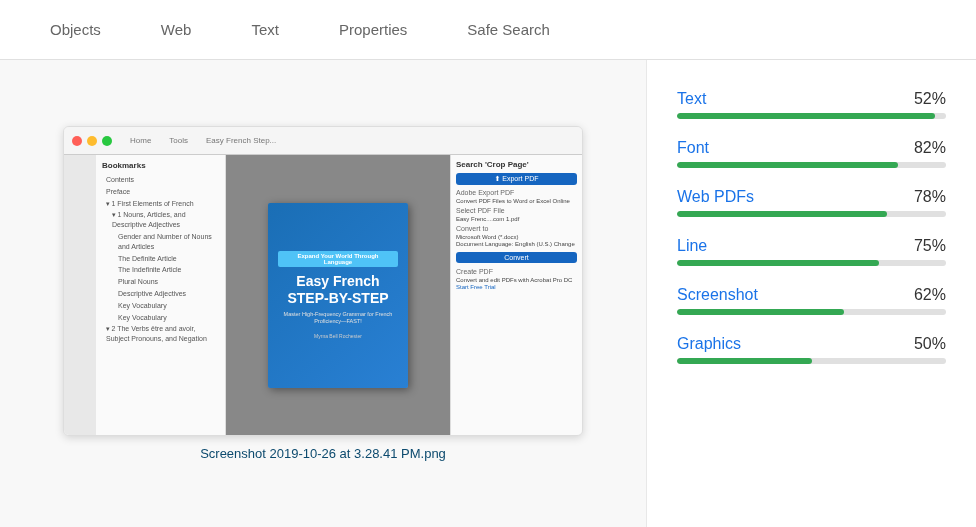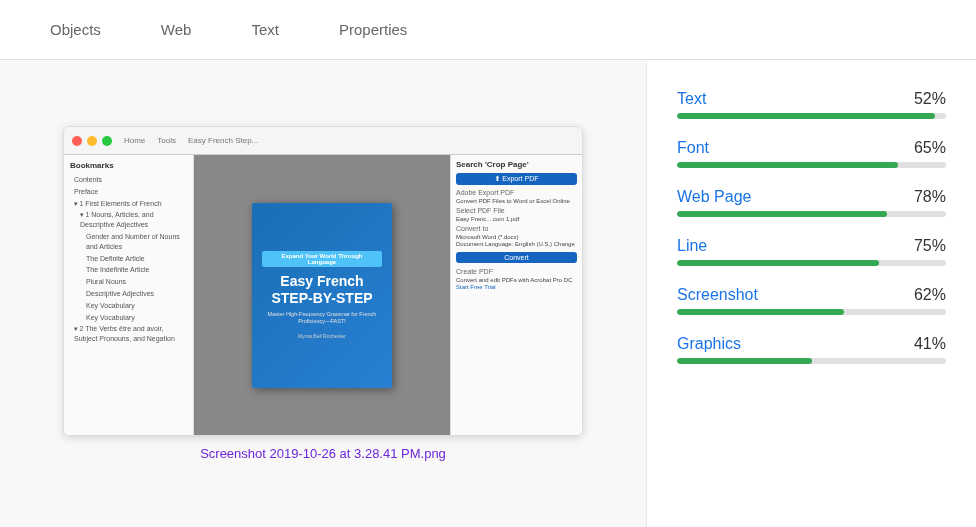--- a/index.html
+++ b/index.html
@@ -76,41 +76,42 @@
       overflow: hidden;
     }
 
     .pdf-toolbar {
       background: #f5f5f5;
       border-bottom: 1px solid #ccc;
       height: 28px;
       display: flex;
       align-items: center;
       padding: 0 8px;
-      gap: 6px;
+      gap: 12px;
     }
 
     .traffic-lights {
       display: flex;
       gap: 5px;
     }
     .tl { width: 10px; height: 10px; border-radius: 50%; }
     .tl.red { background: #ff5f57; }
     .tl.yellow { background: #febc2e; }
     .tl.green { background: #28c840; }
 
     .toolbar-text {
       font-size: 8px;
       color: #777;
       margin-left: 6px;
     }
 
     .pdf-body {
       display: flex;
       height: calc(100% - 28px);
+      margin-left: 32px;
     }
 
     .pdf-sidebar {
       width: 130px;
       background: #fafafa;
       border-right: 1px solid #ddd;
       padding: 6px;
       font-size: 7px;
       color: #444;
       overflow: hidden;
@@ -233,21 +234,21 @@
 
     .convert-item {
       font-size: 6px;
       color: #444;
       margin-bottom: 1px;
     }
 
     .screenshot-label {
       margin-top: 10px;
       font-size: 13px;
-      color: #6d28d9;
+      color: #0c4a6e;
       text-align: center;
     }
 
     
     .right-panel {
       width: 330px;
       background: #fff;
       border-left: 1px solid #e8e8e8;
       padding: 30px 30px 20px 30px;
       display: flex;
@@ -294,20 +295,21 @@
     }
   </style>
 </head>
 <body>
 
 <nav class="top-nav">
 <div class="nav-tab">Objects</div>
     <div class="nav-tab">Web</div>
     <div class="nav-tab">Text</div>
     <div class="nav-tab">Properties</div>
+    <div class="nav-tab">Safe Search</div>
   </nav>
 
 <div class="main-content">
 
   <div class="left-panel">
     <div class="screenshot-container">
       <div class="pdf-viewer">
 
         <div class="pdf-toolbar">
           <div class="traffic-lights">
@@ -376,29 +378,29 @@
           <span class="result-label">Text</span>
           <span class="result-pct">52%</span>
         </div>
         <div class="progress-track">
           <div class="progress-bar" style="width: 96%;"></div>
         </div>
       </div>
       <div class="result-item">
         <div class="result-header">
           <span class="result-label">Font</span>
-          <span class="result-pct">65%</span>
+          <span class="result-pct">82%</span>
         </div>
         <div class="progress-track">
           <div class="progress-bar" style="width: 82%;"></div>
         </div>
       </div>
       <div class="result-item">
         <div class="result-header">
-          <span class="result-label">Web Page</span>
+          <span class="result-label">Web PDFs</span>
           <span class="result-pct">78%</span>
         </div>
         <div class="progress-track">
           <div class="progress-bar" style="width: 78%;"></div>
         </div>
       </div>
       <div class="result-item">
         <div class="result-header">
           <span class="result-label">Line</span>
           <span class="result-pct">75%</span>
@@ -412,20 +414,20 @@
           <span class="result-label">Screenshot</span>
           <span class="result-pct">62%</span>
         </div>
         <div class="progress-track">
           <div class="progress-bar" style="width: 62%;"></div>
         </div>
       </div>
       <div class="result-item">
         <div class="result-header">
           <span class="result-label">Graphics</span>
-          <span class="result-pct">41%</span>
+          <span class="result-pct">50%</span>
         </div>
         <div class="progress-track">
           <div class="progress-bar" style="width: 50%;"></div>
         </div>
       </div>
     </div>
 </div>
 
 </body></html>

